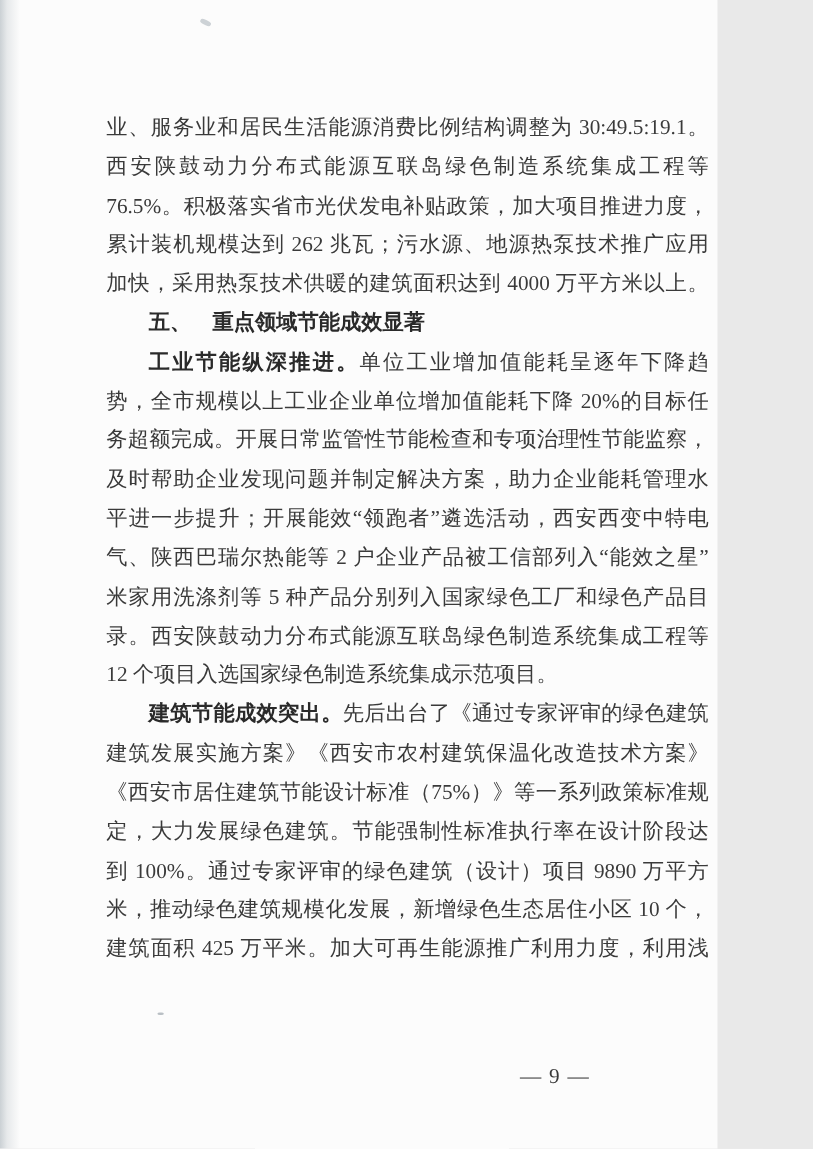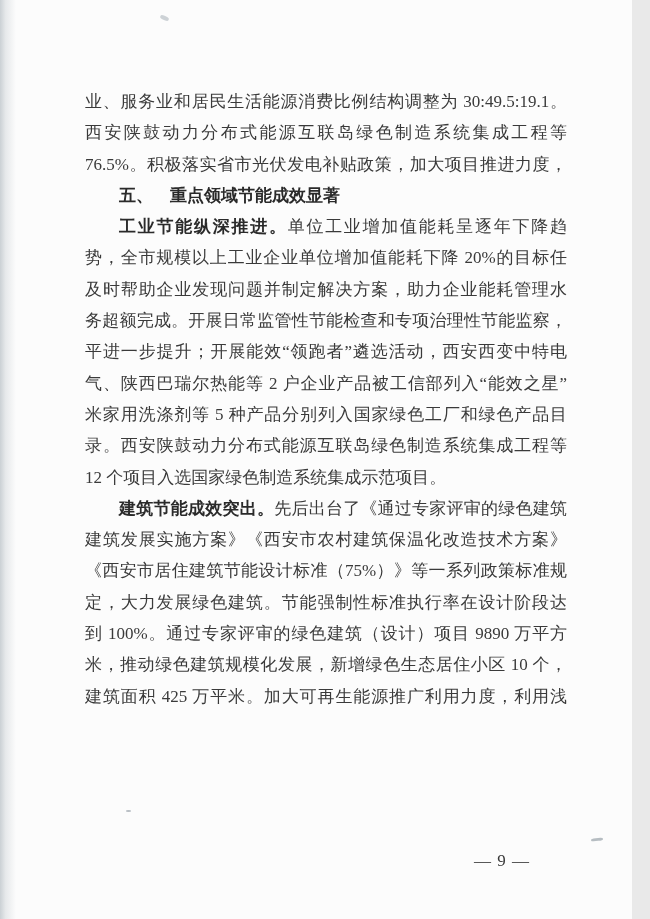--- a/index.html
+++ b/index.html
@@ -1,18 +1,18 @@
 <!DOCTYPE html>
 <html><head>
 <meta charset="utf-8">
 <style>
   html, body { margin: 0; padding: 0; background: #e9e9e9; }
   .page {
     position: relative;
-    width: 632px;
+    width: 574px;
     height: 919px;
     background: var(--bg, #fcfcfc);
     overflow: hidden;
     font-family: "Liberation Serif", "DejaVu Serif", serif;
   }
   .edge-shadow {
     position: absolute;
     left: 0; top: 0;
     width: 16px; height: 100%;
     background: linear-gradient(to right,
@@ -69,27 +69,29 @@
   <div class="edge-shadow"></div>
   <div class="speck s1"></div>
   <div class="speck s2"></div>
   <div class="speck s3"></div>
 
   <div class="doc-body" id="doc-body">
       <div class="para">
         <div class="line"><span>业、服务业和居民生活能源消费比例结构调整为 30:49.5:19.1。</span></div>
         <div class="line"><span>西安陕鼓动力分布式能源互联岛绿色制造系统集成工程等</span></div>
         <div class="line"><span>76.5%。积极落实省市光伏发电补贴政策，加大项目推进力度，</span></div>
+        <div class="line"><span>累计装机规模达到 262 兆瓦；污水源、地源热泵技术推广应用</span></div>
+        <div class="line"><span>加快，采用热泵技术供暖的建筑面积达到 4000 万平方米以上。</span></div>
       </div>
       <div class="line heading indent no-just">五、　重点领域节能成效显著</div>
       <div class="para">
         <div class="line indent"><span class="lead">工业节能纵深推进。</span><span>单位工业增加值能耗呈逐年下降趋</span></div>
         <div class="line"><span>势，全市规模以上工业企业单位增加值能耗下降 20%的目标任</span></div>
+        <div class="line"><span>务超额完成。开展日常监管性节能检查和专项治理性节能监察，</span></div>
         <div class="line"><span>及时帮助企业发现问题并制定解决方案，助力企业能耗管理水</span></div>
-        <div class="line"><span>务超额完成。开展日常监管性节能检查和专项治理性节能监察，</span></div>
         <div class="line"><span>平进一步提升；开展能效“领跑者”遴选活动，西安西变中特电</span></div>
         <div class="line"><span>气、陕西巴瑞尔热能等 2 户企业产品被工信部列入“能效之星”</span></div>
         <div class="line"><span>米家用洗涤剂等 5 种产品分别列入国家绿色工厂和绿色产品目</span></div>
         <div class="line"><span>录。西安陕鼓动力分布式能源互联岛绿色制造系统集成工程等</span></div>
         <div class="line no-just"><span>12 个项目入选国家绿色制造系统集成示范项目。</span></div>
       </div>
       <div class="para">
         <div class="line indent"><span class="lead">建筑节能成效突出。</span><span>先后出台了《通过专家评审的绿色建筑</span></div>
         <div class="line"><span>建筑发展实施方案》《西安市农村建筑保温化改造技术方案》</span></div>
         <div class="line"><span>《西安市居住建筑节能设计标准（75%）》等一系列政策标准规</span></div>

